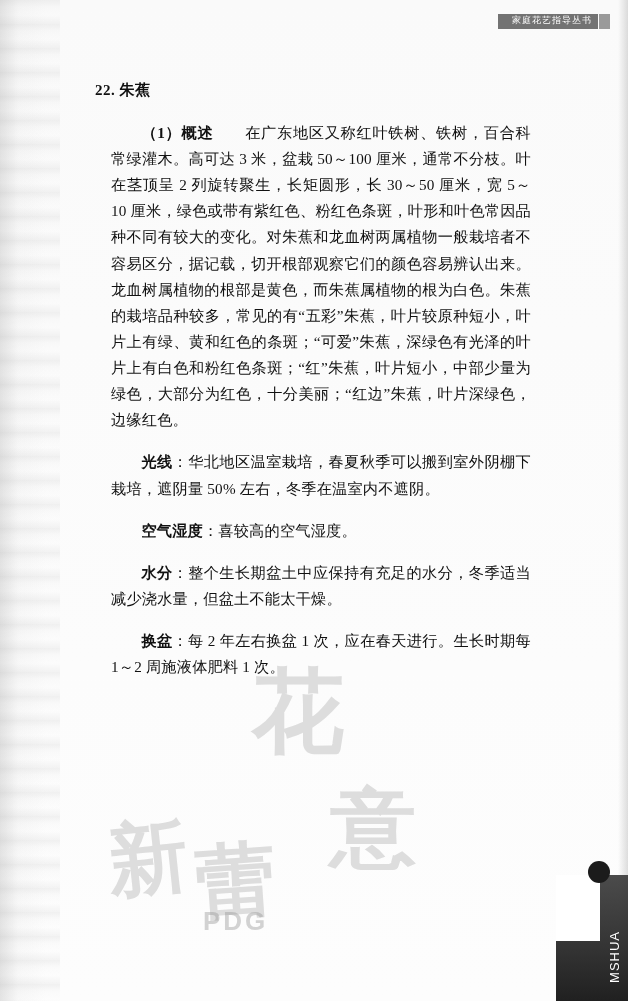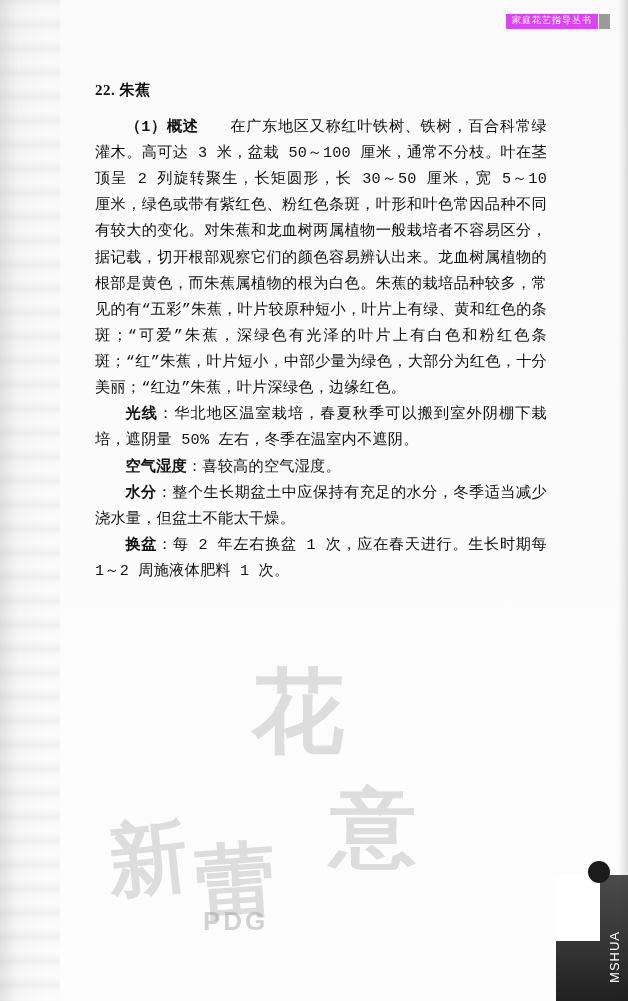--- a/index.html
+++ b/index.html
@@ -45,26 +45,26 @@
 
   
   .header-band {
     position: absolute;
     top: 14px;
     right: 18px;
     display: flex;
     align-items: center;
   }
   .header-band .title-box {
-    background: #d946ef;
+    background: #737373;
     color: #ffffff;
     font-family: "Liberation Sans", "DejaVu Sans", sans-serif;
     font-size: 9px;
     letter-spacing: 1px;
-    padding: 2px 6px 3px 6px;
+    padding: 2px 6px 3px 14px;
     line-height: 1.1;
     white-space: nowrap;
   }
   .header-band .title-tab {
     width: 11px;
     height: 15px;
     background: #9a9a9a;
     margin-left: 1px;
   }
 
@@ -83,24 +83,23 @@
     font-weight: bold;
     font-size: 15px;
     margin: 0 0 10px 0;
     letter-spacing: 0.5px;
   }
   .heading.second {
     margin-top: 18px;
     margin-bottom: 8px;
   }
   p {
-    margin: 0;
+    margin: 16px;
     text-align: justify;
     text-justify: inter-ideograph;
-    font-family: Liberation Mono, monospace;
   }
   p.indent2 {
     text-indent: 2em;
   }
   .lead {
     font-weight: bold;
   }
   .sub-label {
     font-weight: bold;
   }

